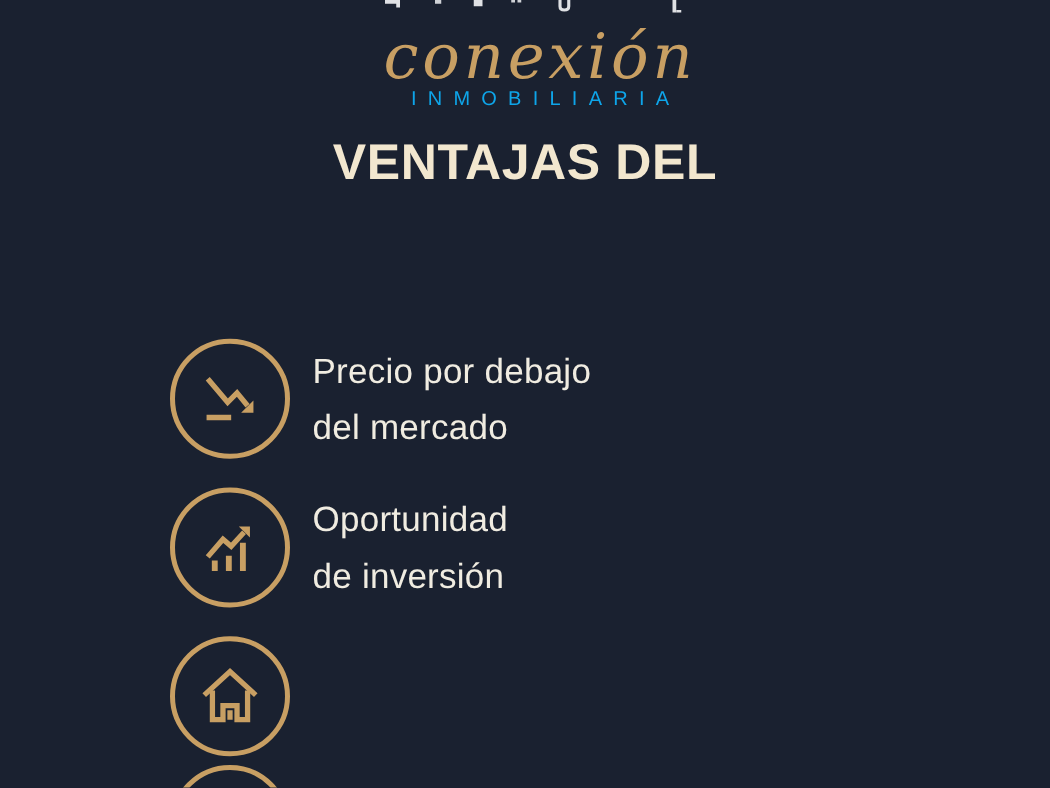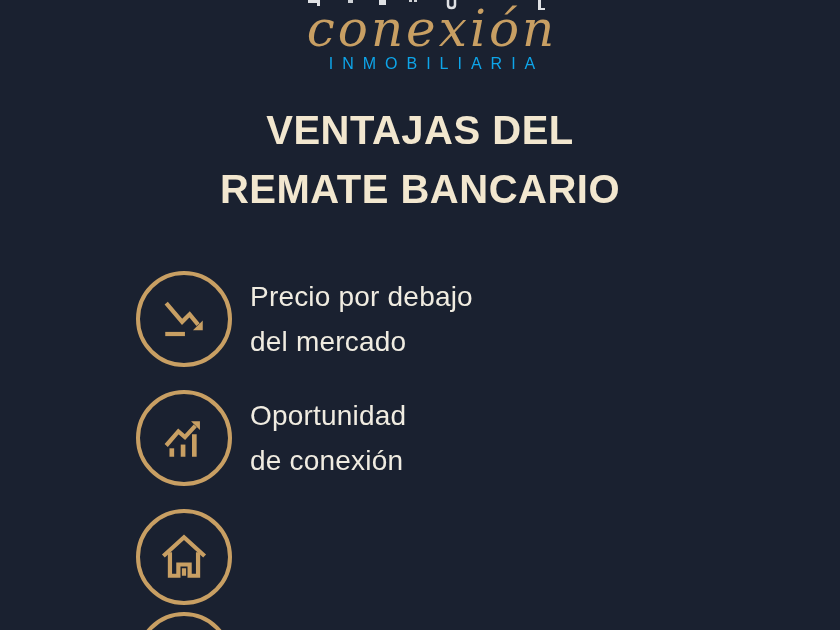--- a/index.html
+++ b/index.html
@@ -9,21 +9,21 @@
     overflow:hidden;
     position:relative;
     font-family:"Liberation Sans", sans-serif;
   }
   .poster { position:absolute; inset:0; }
 
   
   .skyline { position:absolute; left:300px; top:0; width:270px; height:14px; }
 
   
-  .brand { position:absolute; top:0; left:0; right:0; text-align:center;padding-left:24px; }
+  .brand { position:absolute; top:16px; left:0; right:0; text-align:center;padding-left:24px; }
   .brand-script {
     font-family:"DejaVu Serif", serif;
     font-style:italic;
     font-weight:500;
     color:#c89f63;
     font-size:50px;
     line-height:52px;
     margin-top:3px;
     letter-spacing:3px;
   }
@@ -90,21 +90,20 @@
     <rect x="241" y="8" width="4" height="2" fill="#dfe1e4"></rect>
   </svg>
 
   <div class="brand">
     <div class="brand-script">conexión</div>
     <div class="brand-sub">INMOBILIARIA</div>
   </div>
 
   <div class="title">
     <div>VENTAJAS DEL</div>
-    <div>REMATE BANCARIO</div>
   </div>
 
   <div class="item" style="top:270px">
     <div class="icon-circle">
       <svg width="60" height="60" viewBox="0 0 64 64">
         <polyline class="g-stroke" points="13,15 30,35 38,27 47,38"></polyline>
         <polygon class="g-fill" points="52,44 41.5,44 52,33.5"></polygon>
         <line class="g-stroke" x1="12" y1="48" x2="33" y2="48"></line>
       </svg>
     </div>
@@ -116,21 +115,21 @@
     <div class="icon-circle">
       <svg width="60" height="60" viewBox="0 0 64 64">
         <line class="g-bar" x1="19" y1="43" x2="19" y2="52"></line>
         <line class="g-bar" x1="31" y1="39" x2="31" y2="52"></line>
         <line class="g-bar" x1="43" y1="28" x2="43" y2="52"></line>
         <polyline class="g-stroke" points="13,40 26,25 33,31 44,19"></polyline>
         <polygon class="g-fill" points="49,14 49,23.5 39.5,14"></polygon>
       </svg>
     </div>
     <div class="label">Oportunidad
-de conexión</div>
+de inversión</div>
   </div>
 
   <div class="item" style="top:508px">
     <div class="icon-circle">
       <svg width="60" height="60" viewBox="0 0 64 64">
         <polyline class="g-stroke" points="10,31 32,11 54,31"></polyline>
         <path class="g-stroke" d="M17,27 V52 H26 V40 H38 V52 H47 V27"></path>
         <line class="g-stroke" x1="32" y1="44" x2="32" y2="52"></line>
       </svg>
     </div>

